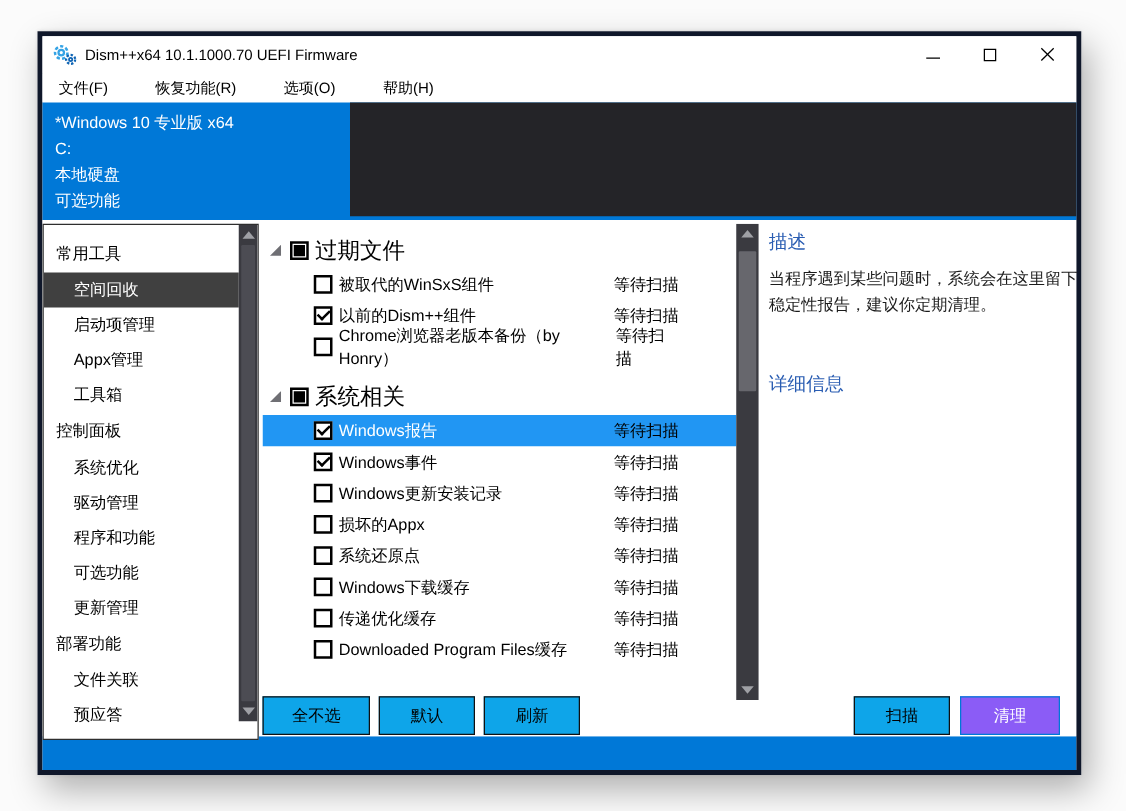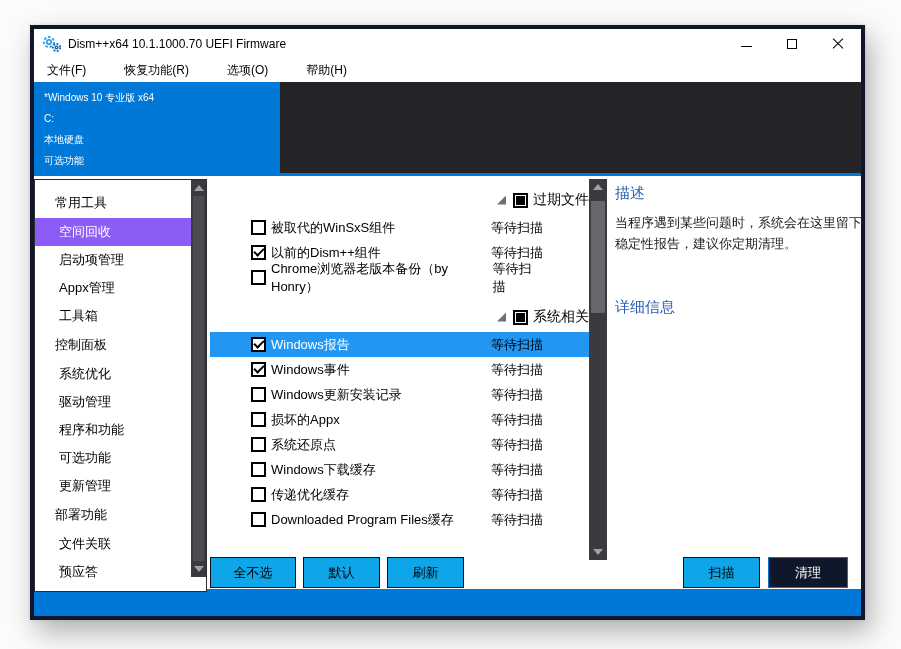--- a/index.html
+++ b/index.html
@@ -30,55 +30,55 @@
     content: ""; position: absolute; left: -1px; top: 5px; width: 14px; border-top: 1px solid #000;
   }
   .glyph-close::before { transform: rotate(45deg); }
   .glyph-close::after  { transform: rotate(-45deg); }
   
   .menubar { height: 23px; display: flex; align-items: center; padding-left: 2px; background: #fff; font-size: 12px; flex: 0 0 auto; gap: 16px; }
   .menu-item { padding: 3px 11px; }
   
   .header { height: 94px; background: #0078D7; position: relative; flex: 0 0 auto; }
   .header-dark { position: absolute; left: 246px; top: 0; right: 0; height: 91px; background: #242428; }
-  .header-lines { position: absolute; left: 10px; top: 5px; color: #fff; font-size: 10px; line-height: 21px; z-index: 1; }
+  .header-lines { position: absolute; left: 10px; top: 5px; color: #fff; font-size: 13px; line-height: 21px; z-index: 1; }
   
   .content { position: relative; flex: 1 1 auto; background: #fff; }
   
   .sidebar { position: absolute; left: 0; top: 3px; width: 173px; height: 413px; background: #fff; border: 1px solid #2e2e2e; overflow: hidden; }
   .side-rows { position: absolute; left: 0; top: 0; right: 15px; padding-top: 8px; }
-  .side-cat  { height: 30px; display: flex; align-items: center; padding-left: 20px; font-size: 13px; }
+  .side-cat  { height: 30px; display: flex; align-items: center; padding-left: 10px; font-size: 13px; }
   .side-item { height: 28px; display: flex; align-items: center; padding-left: 24px; font-size: 13px; }
-  .side-item.selected { background: #8b5cf6; color: #fff; }
+  .side-item.selected { background: #404040; color: #fff; }
   
   .vscroll { position: absolute; background: #3A3A40; width: 15px; }
   .vscroll .arrow-up, .vscroll .arrow-down { position: absolute; left: 50%; transform: translateX(-50%); width: 0; height: 0; }
   .arrow-up   { top: 5px;    border-left: 5px solid transparent; border-right: 5px solid transparent; border-bottom: 6px solid #9fa0a5; }
   .arrow-down { bottom: 5px; border-left: 5px solid transparent; border-right: 5px solid transparent; border-top: 6px solid #9fa0a5; }
   .thumb { position: absolute; left: 2px; right: 2px; border-radius: 1px; }
   .sidebar .vscroll { right: 0; top: 0; height: 397px; }
   .sidebar .thumb { top: 16px; bottom: 16px; background: #4c4c53; }
   
   .mainlist { position: absolute; left: 176px; top: 3px; width: 397px; height: 381px; overflow: hidden; background: #fff; }
   .list-rows { position: absolute; left: 0; top: 0; right: 18px; padding-top: 6px; }
-  .grow { height: 30px; display: flex; align-items: center; padding-left: 6px; font-size: 14px; justify-content: flex-end; }
+  .grow { height: 30px; display: flex; align-items: center; padding-left: 6px; font-size: 18px; }
   .grow:not(:first-child) { margin-top: 12px; }
   .irow { height: 25px; display: flex; align-items: center; padding-left: 41px; font-size: 13px; position: relative; }
   .irow.selected { background: #2196F3; }
   .irow.selected .ilabel { color: #fff; }
   .tri-exp { width: 9px; height: 9px; background: #6f6f74; clip-path: polygon(100% 0, 100% 100%, 0 100%); margin-right: 7px; flex: 0 0 auto; }
   .cb { width: 15px; height: 15px; border: 2px solid #000; background: #fff; position: relative; margin-right: 5px; flex: 0 0 auto; }
   .cb.indet::after { content: ""; position: absolute; inset: 1px; background: #000; }
   .cb.checked::after { content: ""; position: absolute; left: 1px; top: 1px; width: 8px; height: 4px; border-left: 2px solid #000; border-bottom: 2px solid #000; transform: rotate(-45deg); }
   .status { margin-left: auto; margin-right: 46px; font-size: 13px; color: #000; }
   .mainlist .vscroll { right: 0; top: 0; height: 381px; width: 18px; }
   .mainlist .thumb { top: 22px; height: 112px; background: #67676d; }
   
   .btn { position: absolute; height: 31px; background: #0ea5e9; border: 1px solid #111; font-size: 13px; display: flex; align-items: center; justify-content: center; font-family: inherit; }
-  .btn.primary { background: #0f172a; color: #fff; border: 1px solid #0078D7; }
+  .btn.primary { background: #8b5cf6; color: #fff; border: 1px solid #0078D7; }
   
   .detail { position: absolute; left: 581px; top: 8px; width: 253px; }
   .detail-heading { font-size: 15px; color: #2a5db2; margin-bottom: 9px; }
   .detail-body { font-size: 13px; line-height: 21px; color: #1b1b1b; }
   .detail-link { font-size: 15px; color: #2a5db2; margin-top: 44px; display: inline-block; }
   
   .footer { height: 27px; background: #0078D7; flex: 0 0 auto; }
 </style>
 </head>
 <body>

